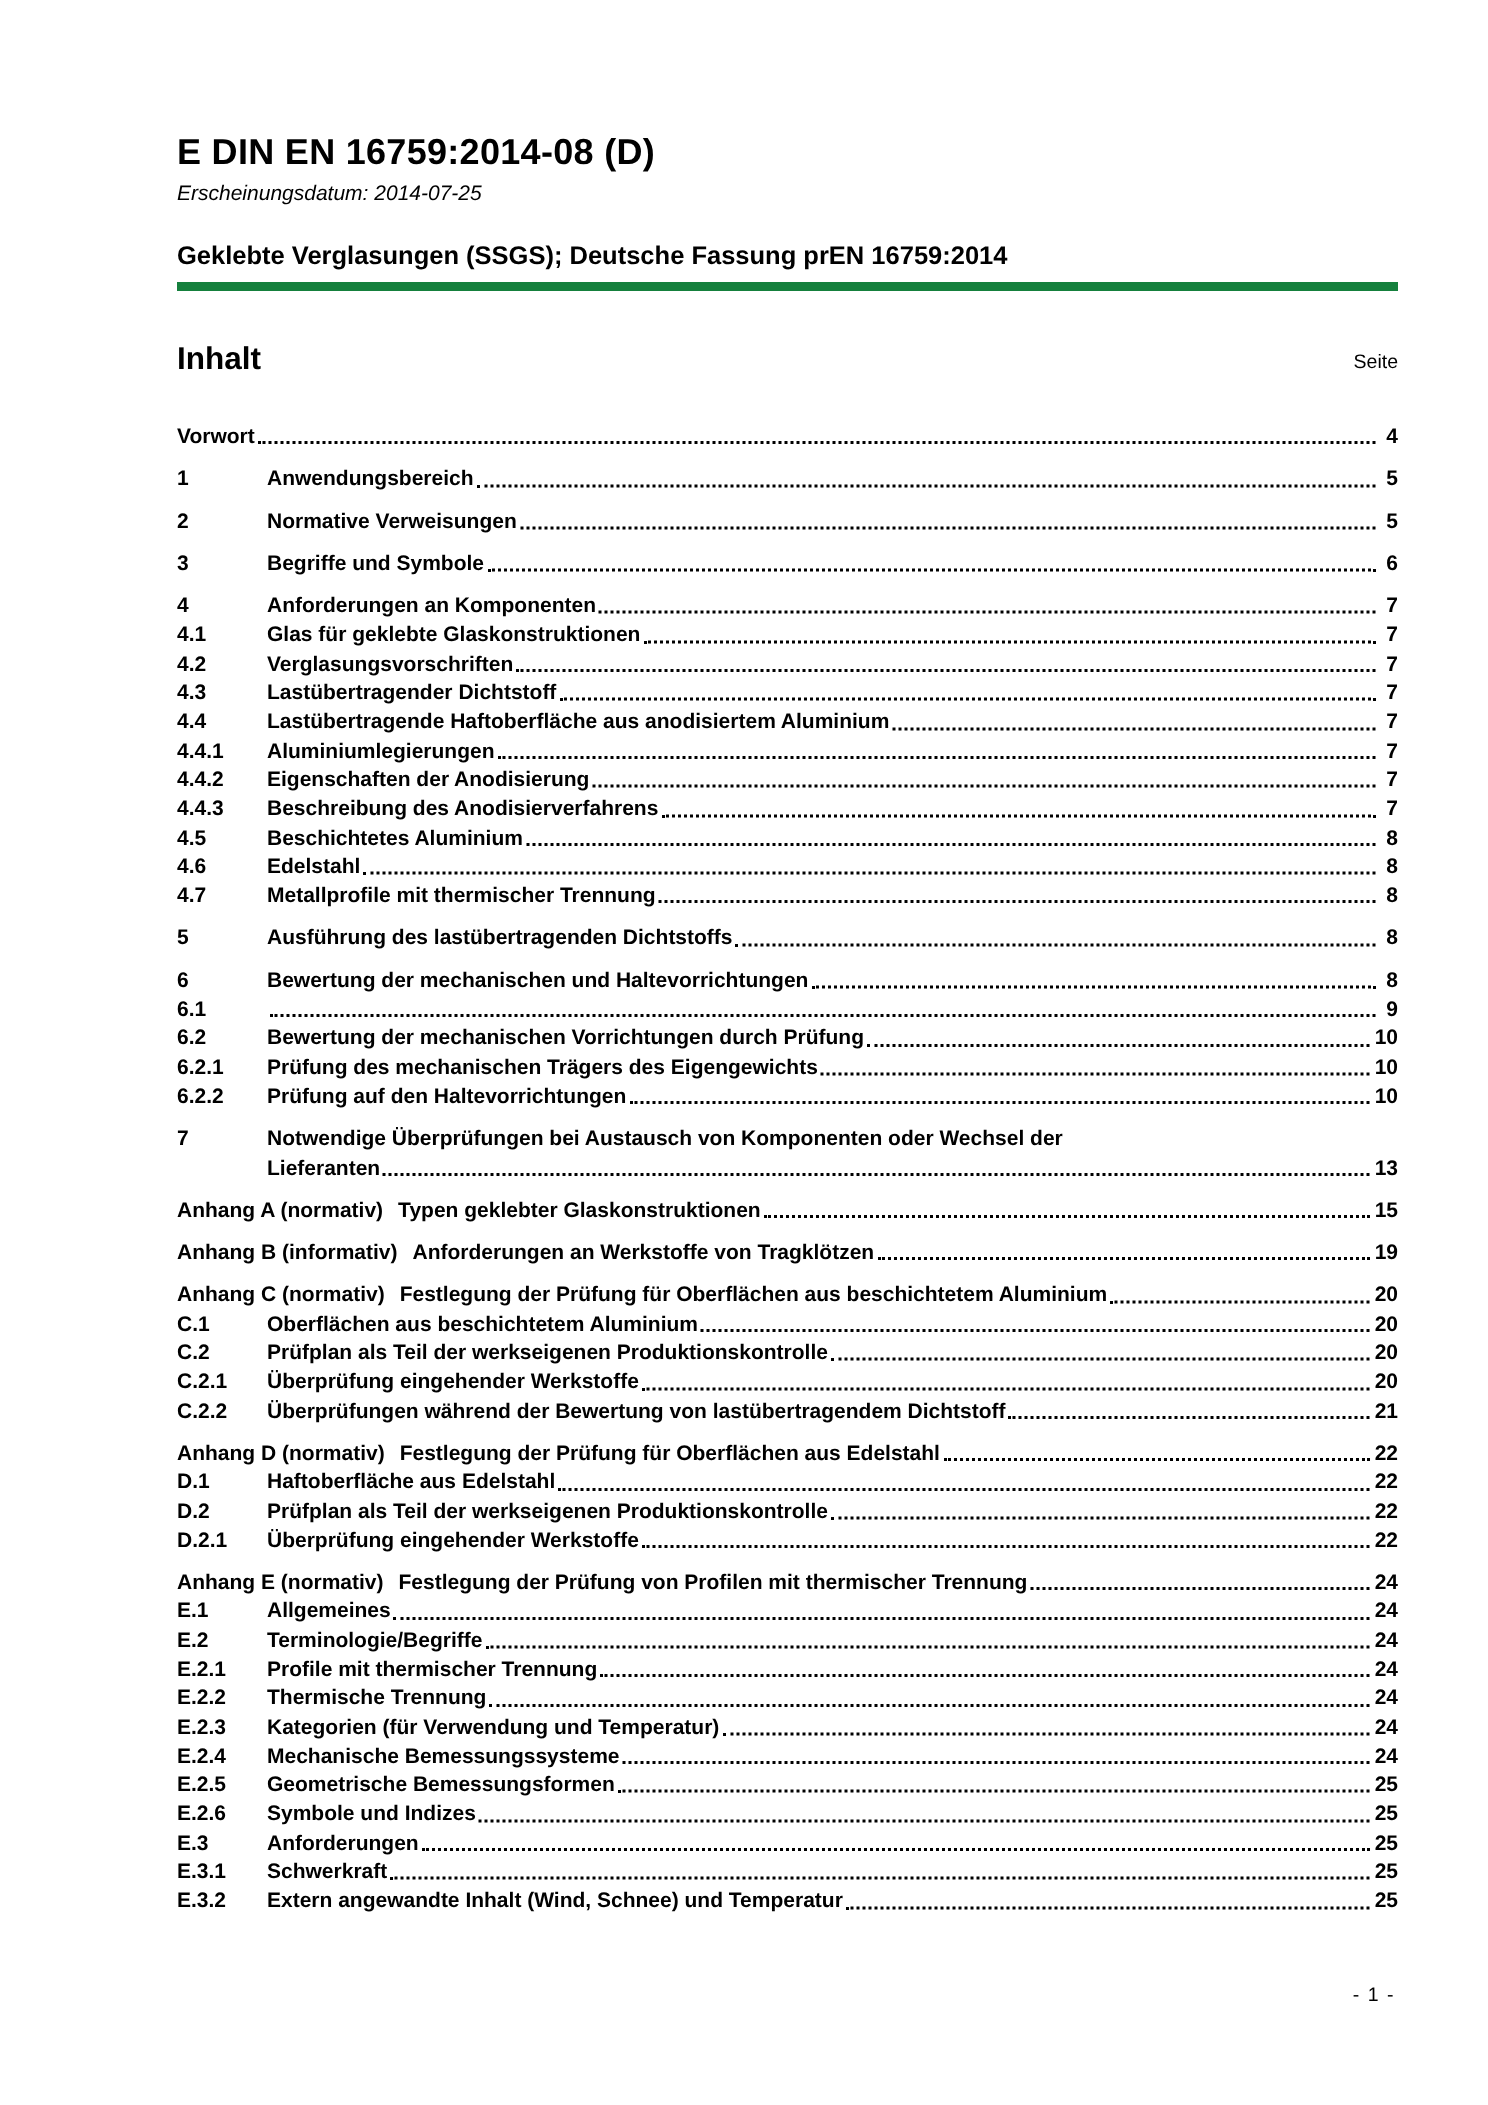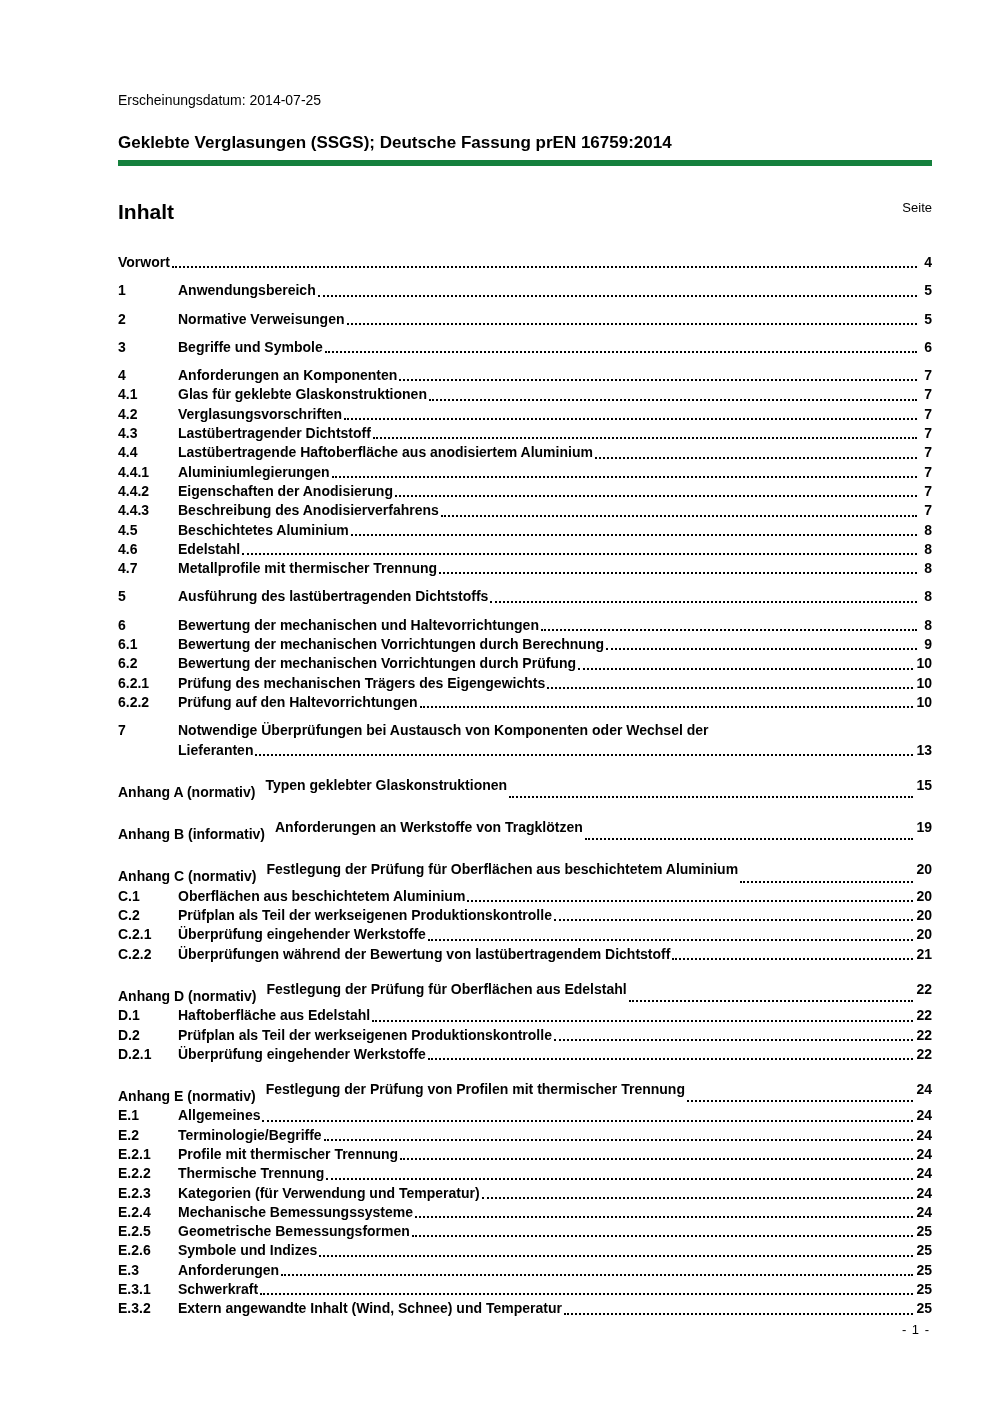--- a/index.html
+++ b/index.html
@@ -18,33 +18,34 @@
   }
   .doc-number {
     font-size: 24px;
     font-weight: 700;
     letter-spacing: 0.2px;
   }
   .pub-date {
     font-size: 14px;
     font-weight: 400;
     margin-top: 4px;
+    font-style: italic;
   }
   .subtitle {
     margin-top: 25px;
     font-size: 17px;
     font-weight: 700;
     padding-bottom: 7px;
     border-bottom: 6px solid #15803d;
   }
   .toc-header {
     margin-top: 34px;
     display: flex;
     justify-content: space-between;
-    align-items: flex-start;
+    align-items: center;
   }
   .toc-heading {
     font-size: 21px;
     font-weight: 700;
   }
   .toc-seite {
     font-size: 13px;
     font-weight: 400;
   }
   .toc-list {
@@ -60,21 +61,20 @@
   }
   .toc-row.group-start { margin-top: 9px; }
   .toc-num {
     flex: 0 0 60px;
     white-space: nowrap;
   }
   .toc-label {
     flex: none;
     white-space: nowrap;
     margin-right: 10px;
-    margin-top: 14px;
   }
   .toc-title {
     flex: 0 1 auto;
     white-space: nowrap;
   }
   .toc-leader {
     flex: 1 1 8px;
     min-width: 8px;
     align-self: flex-end;
     border-bottom: 2px dotted #000;
@@ -92,20 +92,21 @@
     right: 62px;
     font-size: 13px;
     font-weight: 400;
     letter-spacing: 1px;
   }
 </style>
 </head>
 <body>
 
 <div class="page">
+  <div class="doc-number">E DIN EN 16759:2014-08 (D)</div>
   <div class="pub-date">Erscheinungsdatum: 2014-07-25</div>
   <div class="subtitle">Geklebte Verglasungen (SSGS); Deutsche Fassung prEN 16759:2014</div>
 
   <div class="toc-header">
     <span class="toc-heading">Inhalt</span>
     <span class="toc-seite">Seite</span>
   </div>
 
   <div class="toc-list">
       <div class="toc-row group-start">
@@ -222,21 +223,20 @@
       <div class="toc-row group-start">
     <span class="toc-num">6</span>
 
     <span class="toc-title">Bewertung der mechanischen und Haltevorrichtungen</span>
     <span class="toc-leader"></span>
     <span class="toc-page">8</span>
   </div>
       <div class="toc-row">
     <span class="toc-num">6.1</span>
 
-    <span class="toc-title">Bewertung der mechanischen Vorrichtungen durch Berechnung</span>
     <span class="toc-leader"></span>
     <span class="toc-page">9</span>
   </div>
       <div class="toc-row">
     <span class="toc-num">6.2</span>
 
     <span class="toc-title">Bewertung der mechanischen Vorrichtungen durch Prüfung</span>
     <span class="toc-leader"></span>
     <span class="toc-page">10</span>
   </div>

